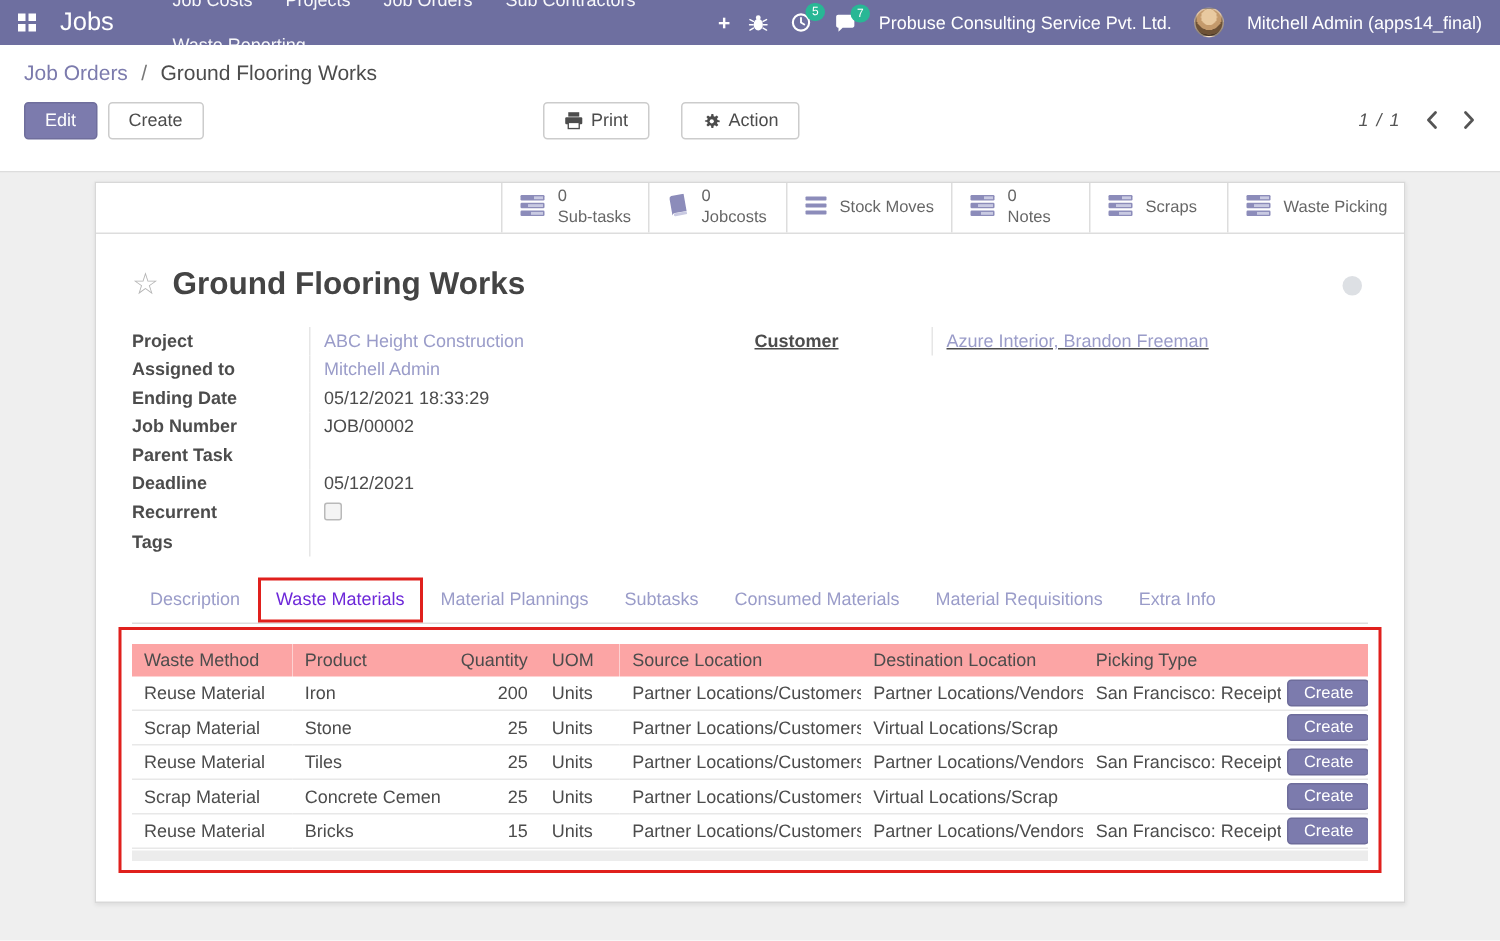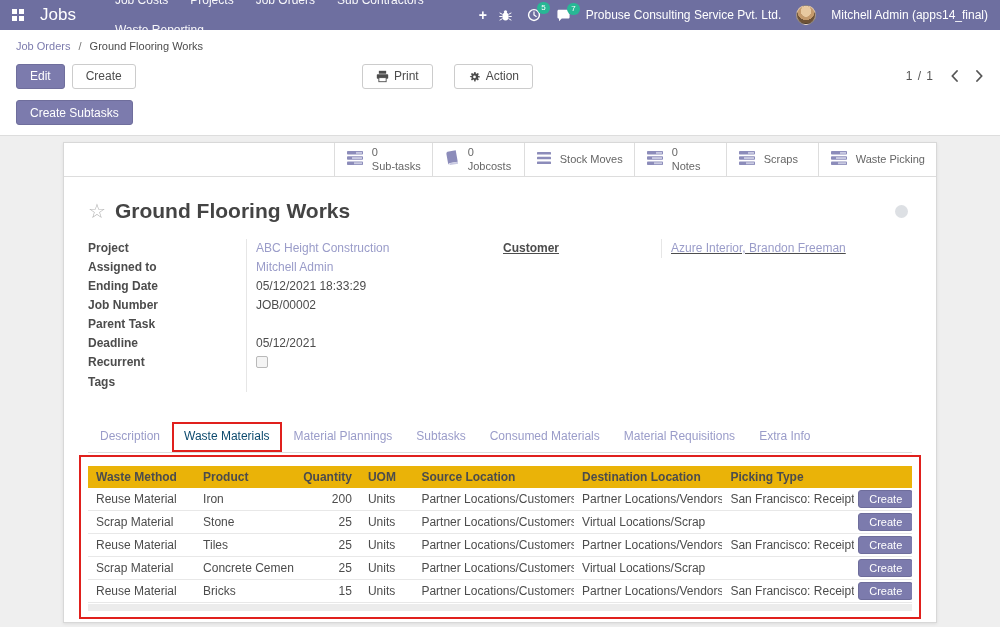--- a/index.html
+++ b/index.html
@@ -20,62 +20,62 @@
   .nav-plus{font-size:14px;font-weight:bold;padding:0 12px;cursor:pointer;}
   .tb-right{display:flex;align-items:center;gap:15px;}
   .icon-wrap{position:relative;display:flex;align-items:center;cursor:pointer;}
   .badge{position:absolute;top:-6px;right:-9px;background:var(--badge-bg);color:#fff;
          font-size:8px;line-height:1;padding:2px 4px;border-radius:7px;}
   .company,.user{font-size:12px;cursor:pointer;white-space:nowrap;text-align:center;}
   .avatar{width:20px;height:20px;border-radius:50%;cursor:pointer;flex:none;
           background:radial-gradient(circle at 50% 30%,#e8c9a0 0 34%,#c49a6c 35% 55%,#6e5236 56% 75%,#4a3724 76%);border:1px solid rgba(255,255,255,.4);}
   
   .control-panel{background:#fff;border-bottom:1px solid #ddd;padding:8px 16px 10px;}
-  .breadcrumb{font-size:11px;margin:2px 0 11px;}
+  .breadcrumb{font-size:14px;margin:2px 0 11px;}
   .bc-link{color:var(--accent);cursor:pointer;}
   .bc-sep{color:#777;margin:0 5px;}
   .bc-current{color:var(--text-dark);}
   .cp-row{position:relative;display:flex;align-items:center;height:26px;margin-bottom:11px;}
   .cp-left{display:flex;gap:7px;justify-content:center;}
   .cp-center{position:absolute;left:346px;display:flex;gap:21px;}
   .btn{height:25px;padding:0 13px;border:1px solid #ccc;background:#fff;border-radius:3px;
        font-size:12px;color:var(--text-dark);display:inline-flex;align-items:center;gap:5px;
        font-family:inherit;cursor:pointer;white-space:nowrap;}
   .btn-primary{background:var(--accent);border-color:#6f6e9c;color:#fff;}
   .cp-right{margin-left:auto;display:flex;align-items:center;gap:16px;color:#555;}
-  .pager-value{font-size:12px;letter-spacing:1px;}
+  .pager-value{font-size:12px;letter-spacing:1px;font-style:italic;}
   .pager-arrow{cursor:pointer;display:flex;align-items:center;}
   
   .content{padding:6px 63px 0;}
   .sheet{background:#fff;border:1px solid #d8d8d8;box-shadow:0 1px 3px rgba(0,0,0,.08);height:481px;}
   .stat-row{display:flex;justify-content:flex-end;border-bottom:1px solid #ddd;height:34px;}
   .stat-btn{display:flex;align-items:center;gap:8px;padding:0 11px;border-left:1px solid #ddd;
             min-width:92px;cursor:pointer;}
   .stat-text{display:flex;flex-direction:column;justify-content:center;line-height:1.2;font-size:11px;color:#666;}
   .title-row{display:flex;align-items:center;padding:22px 24px 10px;gap:9px;}
   .star{font-size:20px;color:#b5b5b5;line-height:1;cursor:pointer;}
   h1{font-size:21px;margin:0;font-weight:bold;color:#444;}
   .kanban-dot{margin-left:auto;margin-right:4px;width:13px;height:13px;border-radius:50%;background:#dde0e4;cursor:pointer;}
   .fields{display:flex;align-items:flex-start;padding:6px 24px 0;}
   .fields-col{width:50%;}
   .fields-col.right{padding-left:3px;text-decoration:underline;}
   .field-row{display:flex;align-items:stretch;min-height:19px;}
   .field-label{width:118px;flex:none;font-weight:bold;color:var(--text-dark);padding-top:2px;}
-  .field-value{flex:1;border-left:1px solid #e6e6e6;padding:2px 0 2px 9px;color:var(--text-dark);margin-left:40px;}
+  .field-value{flex:1;border-left:1px solid #e6e6e6;padding:2px 0 2px 9px;color:var(--text-dark);}
   .field-value.link{color:var(--link);cursor:pointer;}
   .checkbox{width:12px;height:12px;border:1px solid #b9b9b9;background:#f4f4f4;display:inline-block;border-radius:2px;margin-top:1px;}
   
   .tabs{display:flex;align-items:flex-end;margin:14px 24px 0;border-bottom:1px solid #ddd;}
   .tab{padding:7px 12px 9px;color:var(--link);cursor:pointer;white-space:nowrap;}
-  .tab.active{color:#0c4a6e;margin-top:16px;}
+  .tab.active{color:#6d28d9;}
   .tab.annotated{border:2px solid var(--annotation);padding:5px 10px 7px;}
   
   .annotation-frame{border:2px solid var(--annotation);margin:2px 15px 0;padding:9px 7px 6px;}
   table{width:100%;border-collapse:collapse;font-size:12px;color:var(--text-dark);table-layout:fixed;}
-  thead th{background:#eab308;text-align:left;font-weight:bold;padding:4px 8px;height:22px;cursor:pointer;overflow:hidden;white-space:nowrap;}
+  thead th{background:#fca5a5;text-align:left;font-weight:normal;padding:4px 8px;height:22px;cursor:pointer;overflow:hidden;white-space:nowrap;}
   th.num,td.num{text-align:right;}
   tbody td{padding:3px 8px;border-bottom:1px solid #e8e8e8;height:22px;overflow:hidden;white-space:nowrap;}
   .btn-cell{text-align:right;padding:2px 4px;}
   .create-btn{background:var(--accent);color:#fff;border:1px solid #6e6d9b;border-radius:3px;
               font-size:11px;padding:2px 10px;font-family:inherit;cursor:pointer;}
   .table-footer-strip{height:7px;background:#ececec;margin-top:1px;}
 </style>
 </head>
 <body>
 
@@ -164,23 +164,20 @@
             <path d="M6.5 1L1.8 6l4.7 5" stroke="#555" stroke-width="1.8" fill="none" stroke-linecap="round" stroke-linejoin="round"></path>
           </svg>
         </span>
       <span class="pager-arrow">
           <svg width="9" height="12" viewBox="0 0 8 12">
             <path d="M1.5 1l4.7 5-4.7 5" stroke="#555" stroke-width="1.8" fill="none" stroke-linecap="round" stroke-linejoin="round"></path>
           </svg>
         </span>
     </div>
   </div>
-  <div class="cp-sub">
-    <button class="btn btn-primary">Create Subtasks</button>
-  </div>
 </div>
 
 <div class="content">
   <div class="sheet">
 
     <div class="stat-row" id="stat-buttons">
         <div class="stat-btn">
           <span class="stat-icon"><svg width="18" height="16" viewBox="0 0 18 16">
               <g fill="#8c8cba">
                 <rect x="1" y="1" width="16" height="3.6" rx="0.8"></rect>

